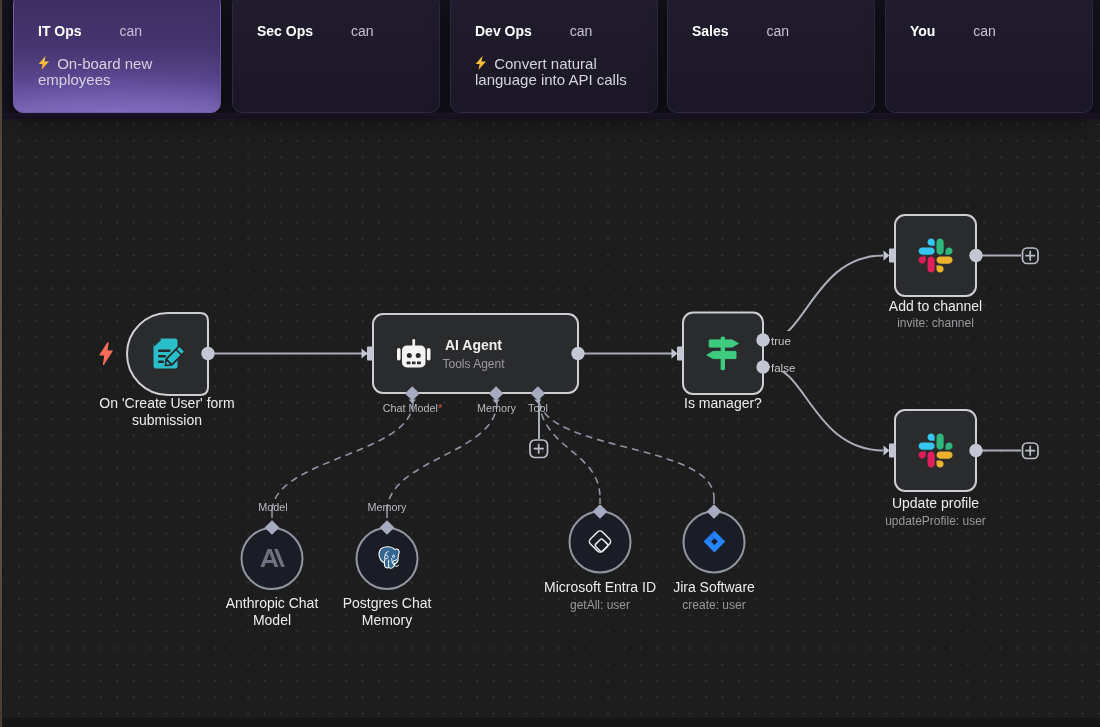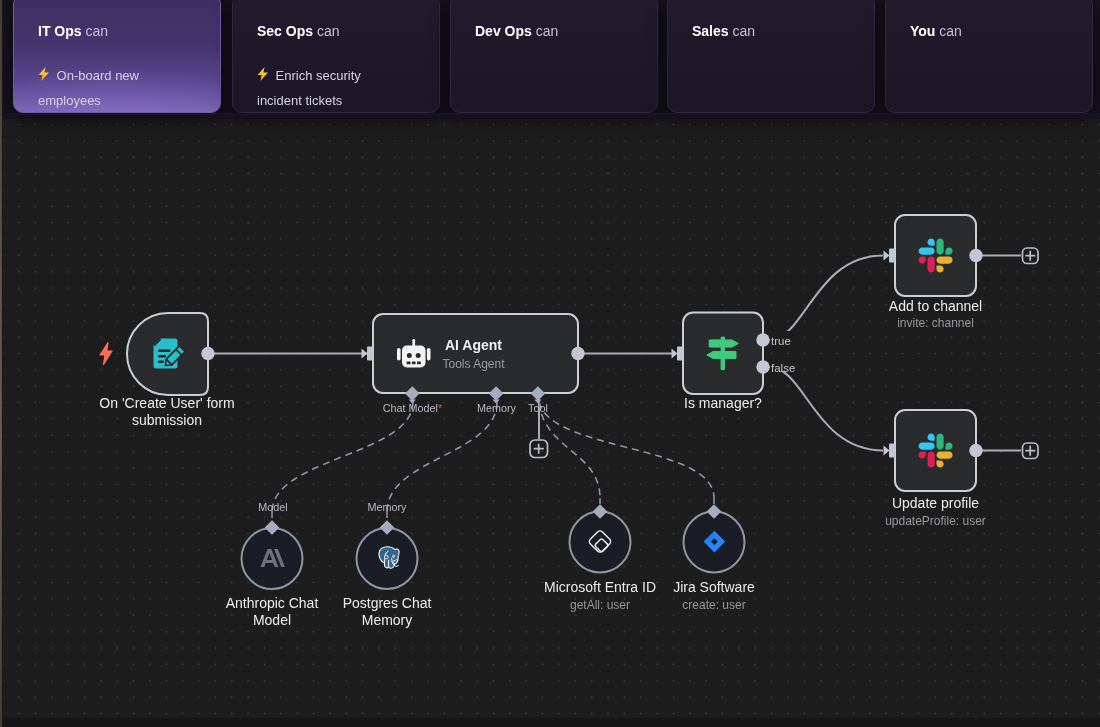--- a/index.html
+++ b/index.html
@@ -11,44 +11,44 @@
 #bandfade{position:absolute;left:0;top:113px;width:1100px;height:9px;background:linear-gradient(180deg,#1a1426,rgba(29,29,29,0));z-index:3;}
 #bottomfade{position:absolute;left:0;top:718px;width:1100px;height:9px;background:#161616;z-index:5;}
 #leftedge{position:absolute;left:0;top:0;width:2px;height:727px;background:linear-gradient(180deg,#473a31,#5d4c41 30%,#6b584e 60%,#4a3c32);z-index:6;border-right:1px solid #16161f;}
 .card{position:absolute;top:-6px;height:119px;width:208px;border-radius:10px;box-sizing:border-box;
   background:linear-gradient(180deg,#201c2d 0%,#1b1726 100%);
   border:1px solid #2e2940;box-shadow:0 8px 18px rgba(0,0,0,.5);z-index:2;padding:28px 0 0 24px;}
 .card.hl{background:linear-gradient(180deg,#3d2d60 0%,#46356f 45%,#5d4995 78%,#7560ae 100%);border:1px solid #715daa;}
 .card.hl::after{content:"";position:absolute;left:0;top:0;right:0;bottom:0;border-radius:10px;
   background:radial-gradient(120% 70% at 50% 108%,rgba(160,132,228,.38),rgba(171,142,240,0) 65%);}
 .ct{font-size:14px;font-weight:bold;color:#ffffff;}
-.ct span{font-weight:400;color:#c7c0d8;}
-.cb{margin-top:24px;font-size:13px;line-height:25px;color:#d6d2e0;width:176px;position:relative;z-index:2;}
+.ct span{font-weight:400;color:#c7c0d8;margin-left:34px;}
+.cb{margin-top:16px;font-size:15px;line-height:16px;color:#d6d2e0;width:176px;position:relative;z-index:2;}
 .bolt{display:inline-block;vertical-align:-2px;margin-right:3px;}
 </style>
 </head>
 <body>
 <div id="band"></div>
 <div id="canvas"></div>
 <div id="bandfade"></div>
 
 <div class="card hl" style="left:13px;">
   <div class="ct">IT Ops <span>can</span></div>
   <div class="cb"><svg class="bolt" width="12" height="16" viewBox="0 0 12 14">
         <polygon points="7.6,0 0.6,8 4.6,8 3.4,14 11,5.6 6.4,5.6" fill="url(#bg1)"></polygon>
       </svg> On-board new<br>employees</div>
 </div>
 <div class="card" style="left:232px;">
   <div class="ct">Sec Ops <span>can</span></div>
+</div>
+<div class="card" style="left:450px;">
+  <div class="ct">Dev Ops <span>can</span></div>
   <div class="cb"><svg class="bolt" width="12" height="16" viewBox="0 0 12 14">
         <polygon points="7.6,0 0.6,8 4.6,8 3.4,14 11,5.6 6.4,5.6" fill="url(#bg1)"></polygon>
-      </svg> Enrich security<br>incident tickets</div>
-</div>
-<div class="card" style="left:450px;">
-  <div class="ct">Dev Ops <span>can</span></div>
+      </svg> Convert natural<br>language into API calls</div>
 </div>
 <div class="card" style="left:667px;">
   <div class="ct">Sales <span>can</span></div>
 </div>
 <div class="card" style="left:885px;">
   <div class="ct">You <span>can</span></div>
 </div>
 
 <svg id="flow" width="1100" height="727" viewBox="0 0 1100 727" style="position:absolute;left:0;top:0;z-index:4;" font-family="Liberation Sans, sans-serif">
 <defs>

